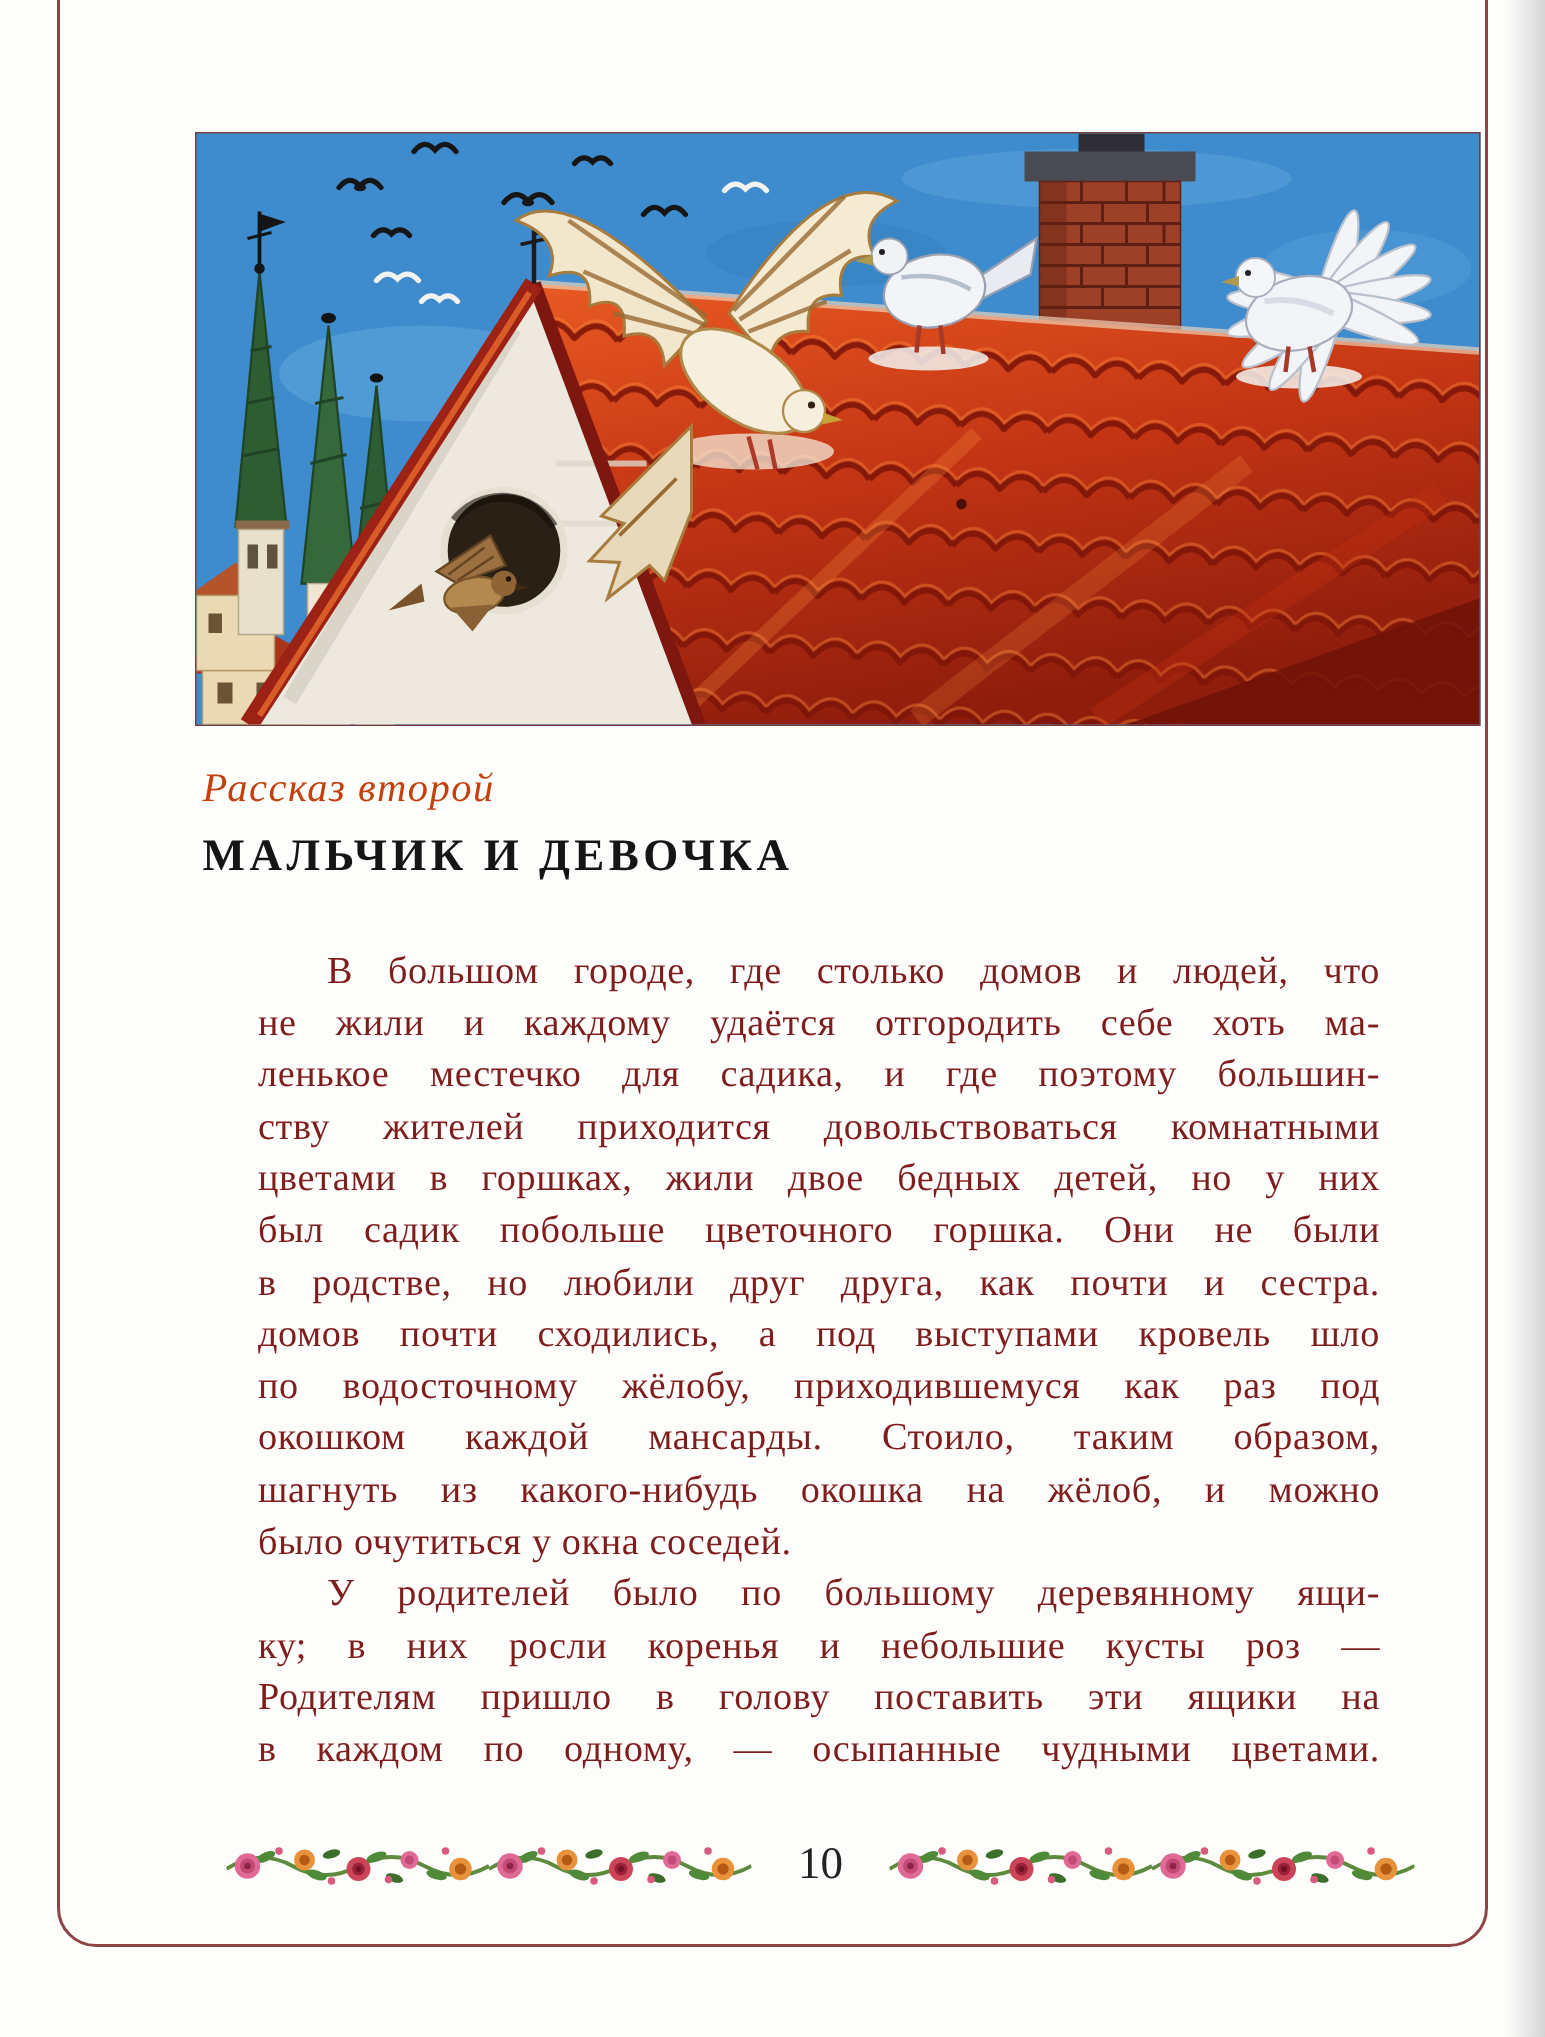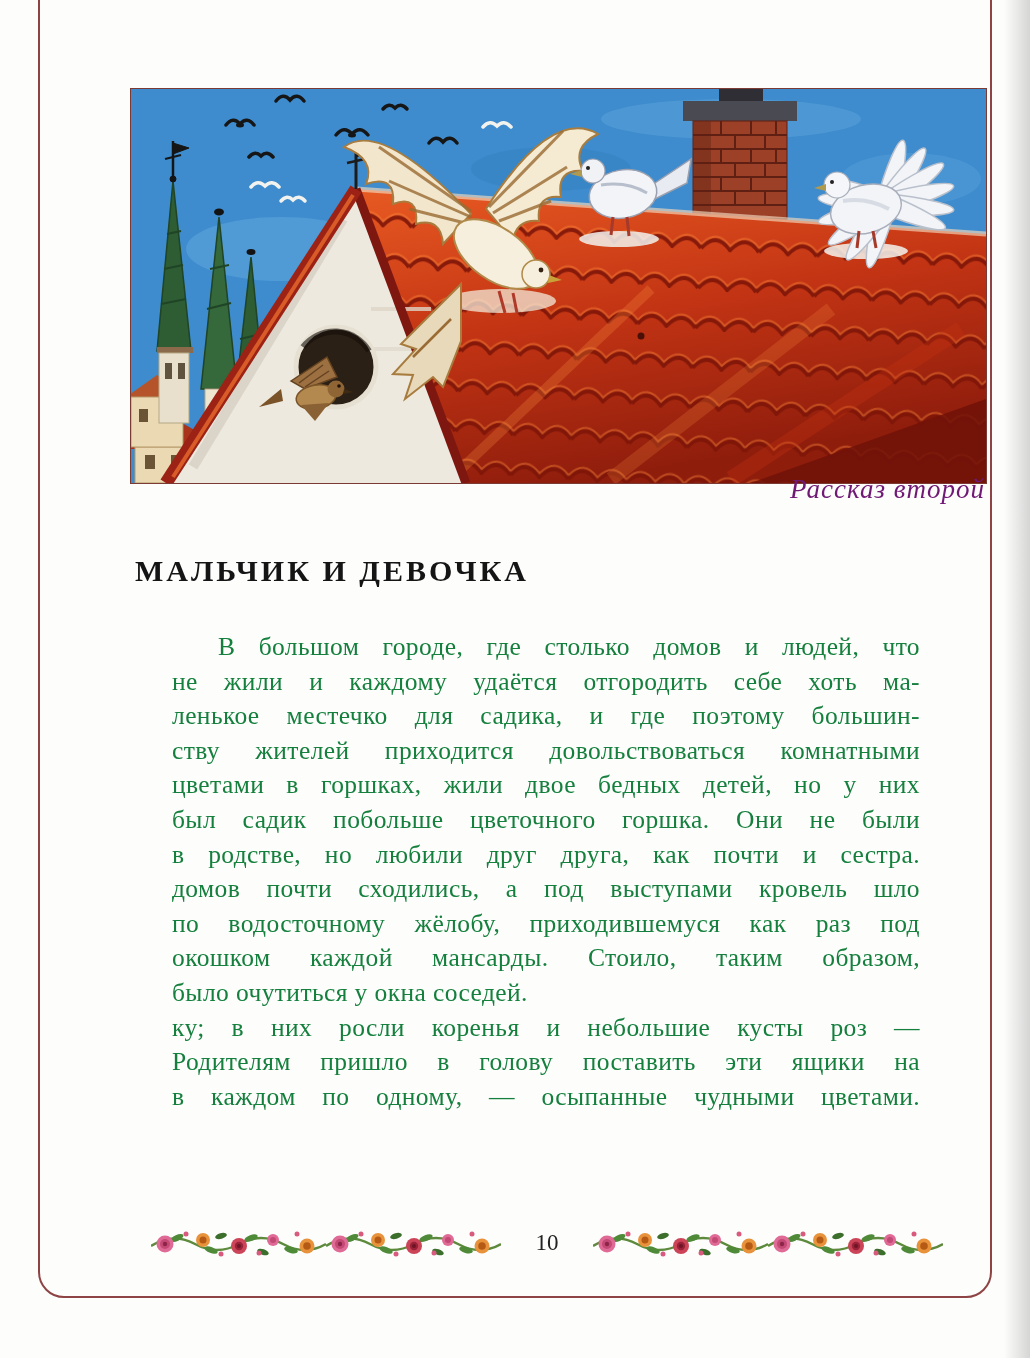--- a/index.html
+++ b/index.html
@@ -14,39 +14,39 @@
   .scan-edge {
     position:absolute; right:0; top:0; width:26px; height:100%;
     background:linear-gradient(to right, rgba(0,0,0,0), rgba(110,110,110,0.28));
   }
   .illustration {
     position:absolute; left:130px; top:88px; width:855px; height:394px;
     border:1px solid #7c3a34; box-sizing:content-box; background:var(--sky,#3e8ccd);
   }
   .illustration svg { display:block; }
   .subtitle {
-    position:absolute; left:135px; top:474px; width:850px; text-align:right;
-    font-style:italic; font-size:27px; color:#701a75; letter-spacing:1px;
+    position:absolute; left:135px; top:510px; width:850px; text-align:left;
+    font-style:italic; font-size:27px; color:#c2410c; letter-spacing:1px;
   }
   .title {
     position:absolute; left:135px; top:554px; width:850px; 
     font-weight:bold; font-size:30px; letter-spacing:3px; color:#151515;
   }
   .body-text {
     position:absolute; left:172px; top:630px; width:748px;
-    font-size:25.5px; line-height:34.6px; color:#15803d; letter-spacing:0.4px;
+    font-size:25.5px; line-height:34.6px; color:#7f1d1d; letter-spacing:0.4px;
   }
   .line { text-align:justify; text-align-last:justify; }
   .line.last { text-align-last:left; }
   .line.indent { text-indent:46px; }
   .footer {
     position:absolute; left:135px; top:1226px; width:824px;
     display:flex; align-items:center; justify-content:center; gap:24px;
   }
-  .page-number { font-size:23px; color:#232323; min-width:44px; text-align:center; }
+  .page-number { font-size:30px; color:#232323; min-width:44px; text-align:center; }
   .vine { stroke:var(--vine,#5d8a3c); stroke-width:2.5; fill:none; }
   .leaf { fill:var(--leaf,#4e8a38); }
 </style>
 </head>
 <body>
 
 <div class="page">
 
   <div class="frame"></div>
 
@@ -261,23 +261,25 @@
         <div class="line indent">В большом городе, где столько домов и людей, что</div>
         <div class="line">не жили и каждому удаётся отгородить себе хоть ма-</div>
         <div class="line">ленькое местечко для садика, и где поэтому большин-</div>
         <div class="line">ству жителей приходится довольствоваться комнатными</div>
         <div class="line">цветами в горшках, жили двое бедных детей, но у них</div>
         <div class="line">был садик побольше цветочного горшка. Они не были</div>
         <div class="line">в родстве, но любили друг друга, как почти и сестра.</div>
         <div class="line">домов почти сходились, а под выступами кровель шло</div>
         <div class="line">по водосточному жёлобу, приходившемуся как раз под</div>
         <div class="line">окошком каждой мансарды. Стоило, таким образом,</div>
+        <div class="line">шагнуть из какого-нибудь окошка на жёлоб, и можно</div>
         <div class="line last">было очутиться у окна соседей.</div>
       </div>
       <div>
+        <div class="line indent">У родителей было по большому деревянному ящи-</div>
         <div class="line">ку; в них росли коренья и небольшие кусты роз —</div>
         <div class="line">Родителям пришло в голову поставить эти ящики на</div>
         <div class="line">в каждом по одному, — осыпанные чудными цветами.</div>
       </div>
     </div>
 
   <div class="footer">
     <svg width="350" height="34" viewBox="0 0 350 34">
       <defs>
         <g id="g-unit">

